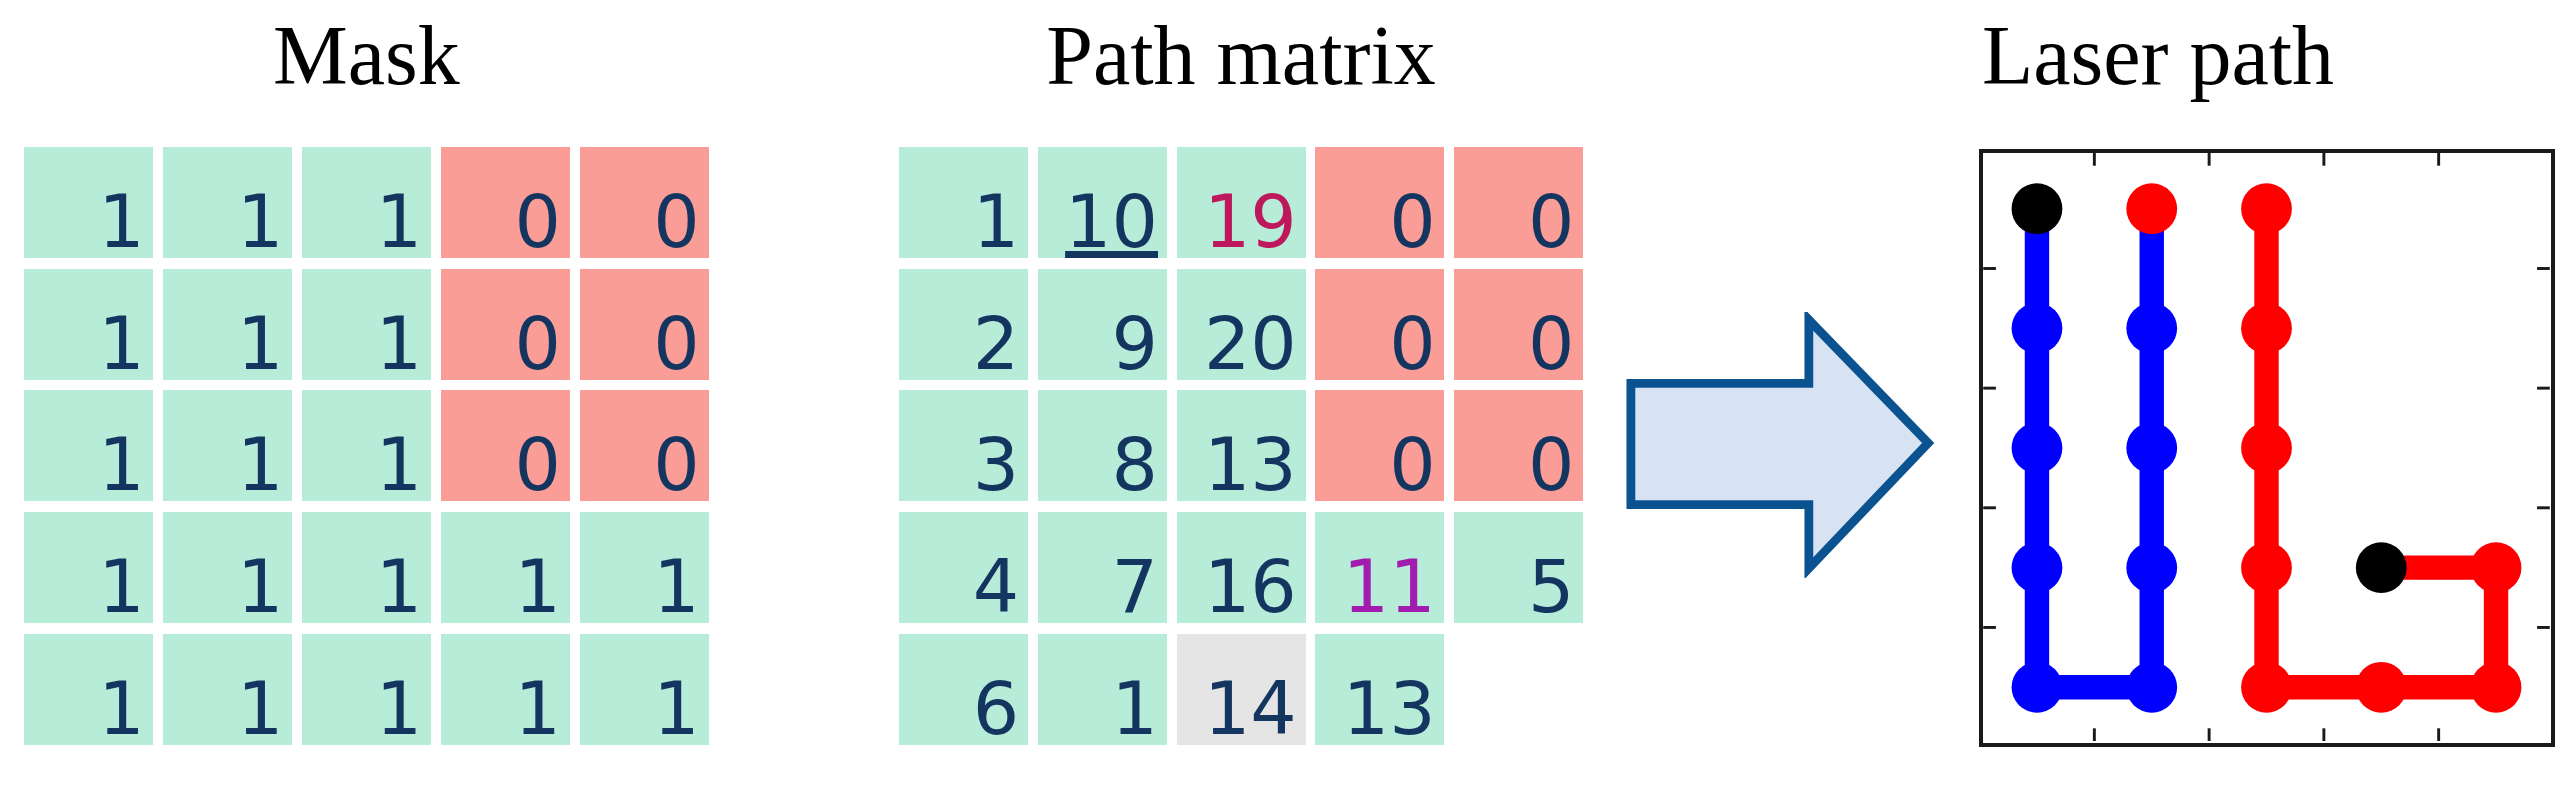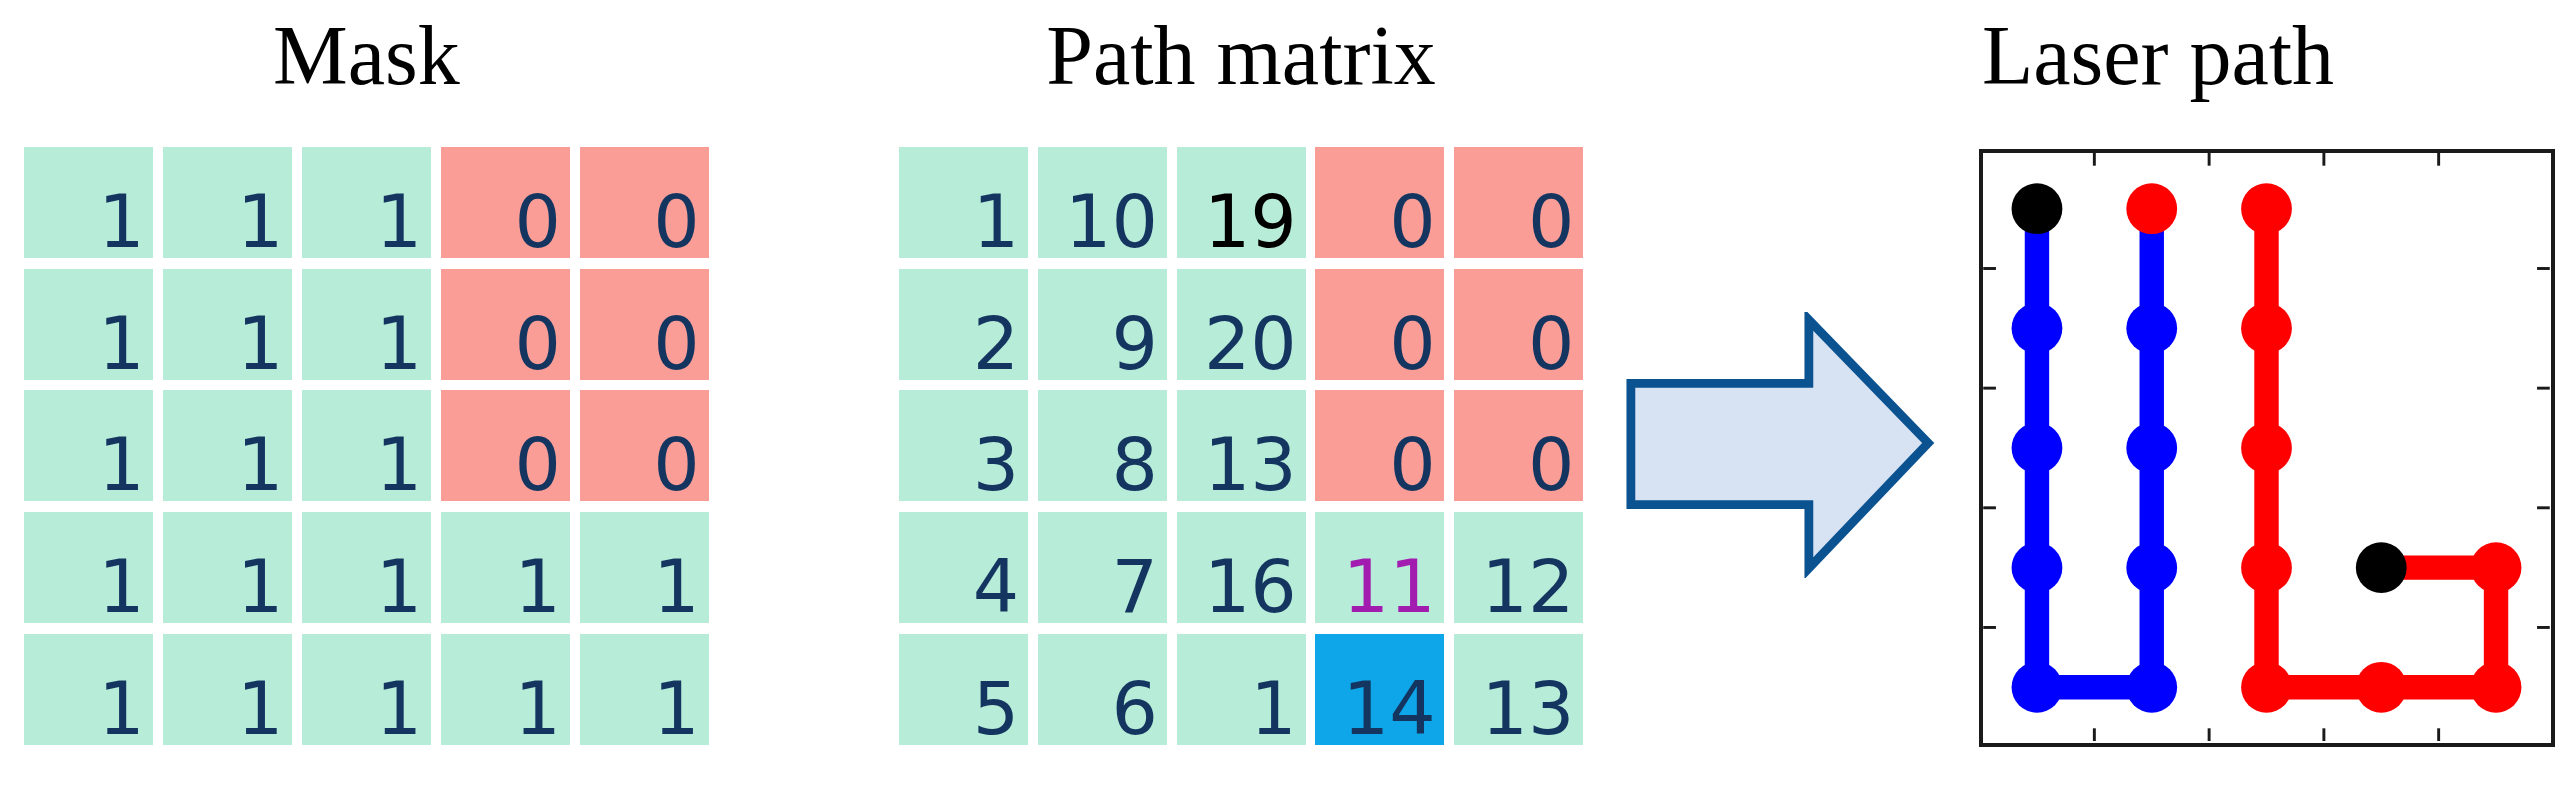--- a/index.html
+++ b/index.html
@@ -97,43 +97,42 @@
       <div class="cell" style="background: rgb(183, 236, 216); color: rgb(19, 53, 95);">1</div>
       <div class="cell" style="background: rgb(183, 236, 216); color: rgb(19, 53, 95);">1</div>
       <div class="cell" style="background: rgb(183, 236, 216); color: rgb(19, 53, 95);">1</div>
       <div class="cell" style="background: rgb(183, 236, 216); color: rgb(19, 53, 95);">1</div>
       <div class="cell" style="background: rgb(183, 236, 216); color: rgb(19, 53, 95);">1</div>
       <div class="cell" style="background: rgb(183, 236, 216); color: rgb(19, 53, 95);">1</div>
     </div>
 
   <div class="matrix-grid" id="path-grid">
       <div class="cell" style="background: rgb(183, 236, 216); color: rgb(19, 53, 95);">1</div>
-      <div class="cell" style="background: rgb(183, 236, 216); color: rgb(19, 53, 95);">10</div>
-      <div class="cell" style="background: rgb(183, 236, 216); color: #000000;">19</div>
+      <div class="cell" style="background: rgb(183, 236, 216); color: rgb(19, 53, 95); text-decoration: underline;">10</div>
+      <div class="cell" style="background: rgb(183, 236, 216); color: #be185d;">19</div>
       <div class="cell" style="background: rgb(250, 157, 151); color: rgb(19, 53, 95);">0</div>
       <div class="cell" style="background: rgb(250, 157, 151); color: rgb(19, 53, 95);">0</div>
       <div class="cell" style="background: rgb(183, 236, 216); color: rgb(19, 53, 95);">2</div>
       <div class="cell" style="background: rgb(183, 236, 216); color: rgb(19, 53, 95);">9</div>
       <div class="cell" style="background: rgb(183, 236, 216); color: rgb(19, 53, 95);">20</div>
       <div class="cell" style="background: rgb(250, 157, 151); color: rgb(19, 53, 95);">0</div>
       <div class="cell" style="background: rgb(250, 157, 151); color: rgb(19, 53, 95);">0</div>
       <div class="cell" style="background: rgb(183, 236, 216); color: rgb(19, 53, 95);">3</div>
       <div class="cell" style="background: rgb(183, 236, 216); color: rgb(19, 53, 95);">8</div>
       <div class="cell" style="background: rgb(183, 236, 216); color: rgb(19, 53, 95);">13</div>
       <div class="cell" style="background: rgb(250, 157, 151); color: rgb(19, 53, 95);">0</div>
       <div class="cell" style="background: rgb(250, 157, 151); color: rgb(19, 53, 95);">0</div>
       <div class="cell" style="background: rgb(183, 236, 216); color: rgb(19, 53, 95);">4</div>
       <div class="cell" style="background: rgb(183, 236, 216); color: rgb(19, 53, 95);">7</div>
       <div class="cell" style="background: rgb(183, 236, 216); color: rgb(19, 53, 95); text-align: center;">16</div>
       <div class="cell" style="background: rgb(183, 236, 216); color: #a21caf;">11</div>
-      <div class="cell" style="background: rgb(183, 236, 216); color: rgb(19, 53, 95);">12</div>
       <div class="cell" style="background: rgb(183, 236, 216); color: rgb(19, 53, 95);">5</div>
       <div class="cell" style="background: rgb(183, 236, 216); color: rgb(19, 53, 95);">6</div>
       <div class="cell" style="background: rgb(183, 236, 216); color: rgb(19, 53, 95);">1</div>
-      <div class="cell" style="background: #0ea5e9; color: rgb(19, 53, 95);">14</div>
+      <div class="cell" style="background: #e5e5e5; color: rgb(19, 53, 95);">14</div>
       <div class="cell" style="background: rgb(183, 236, 216); color: rgb(19, 53, 95);">13</div>
     </div>
 
   <svg id="arrow-svg" viewBox="0 0 322 272">
     <polygon id="arrow-shape" points="8,73 190,73 190,8 312,134 190,262 190,197 8,197" stroke-width="9" stroke-linejoin="miter" fill="#d7e3f3" stroke="#0b5291"></polygon>
   </svg>
 
   <div id="laser-plot">
     <svg id="laser-svg" viewBox="0 0 580 602">
         <line x1="113.75" y1="0" x2="113.75" y2="13" stroke="#1a1a1a" stroke-width="3"></line>

